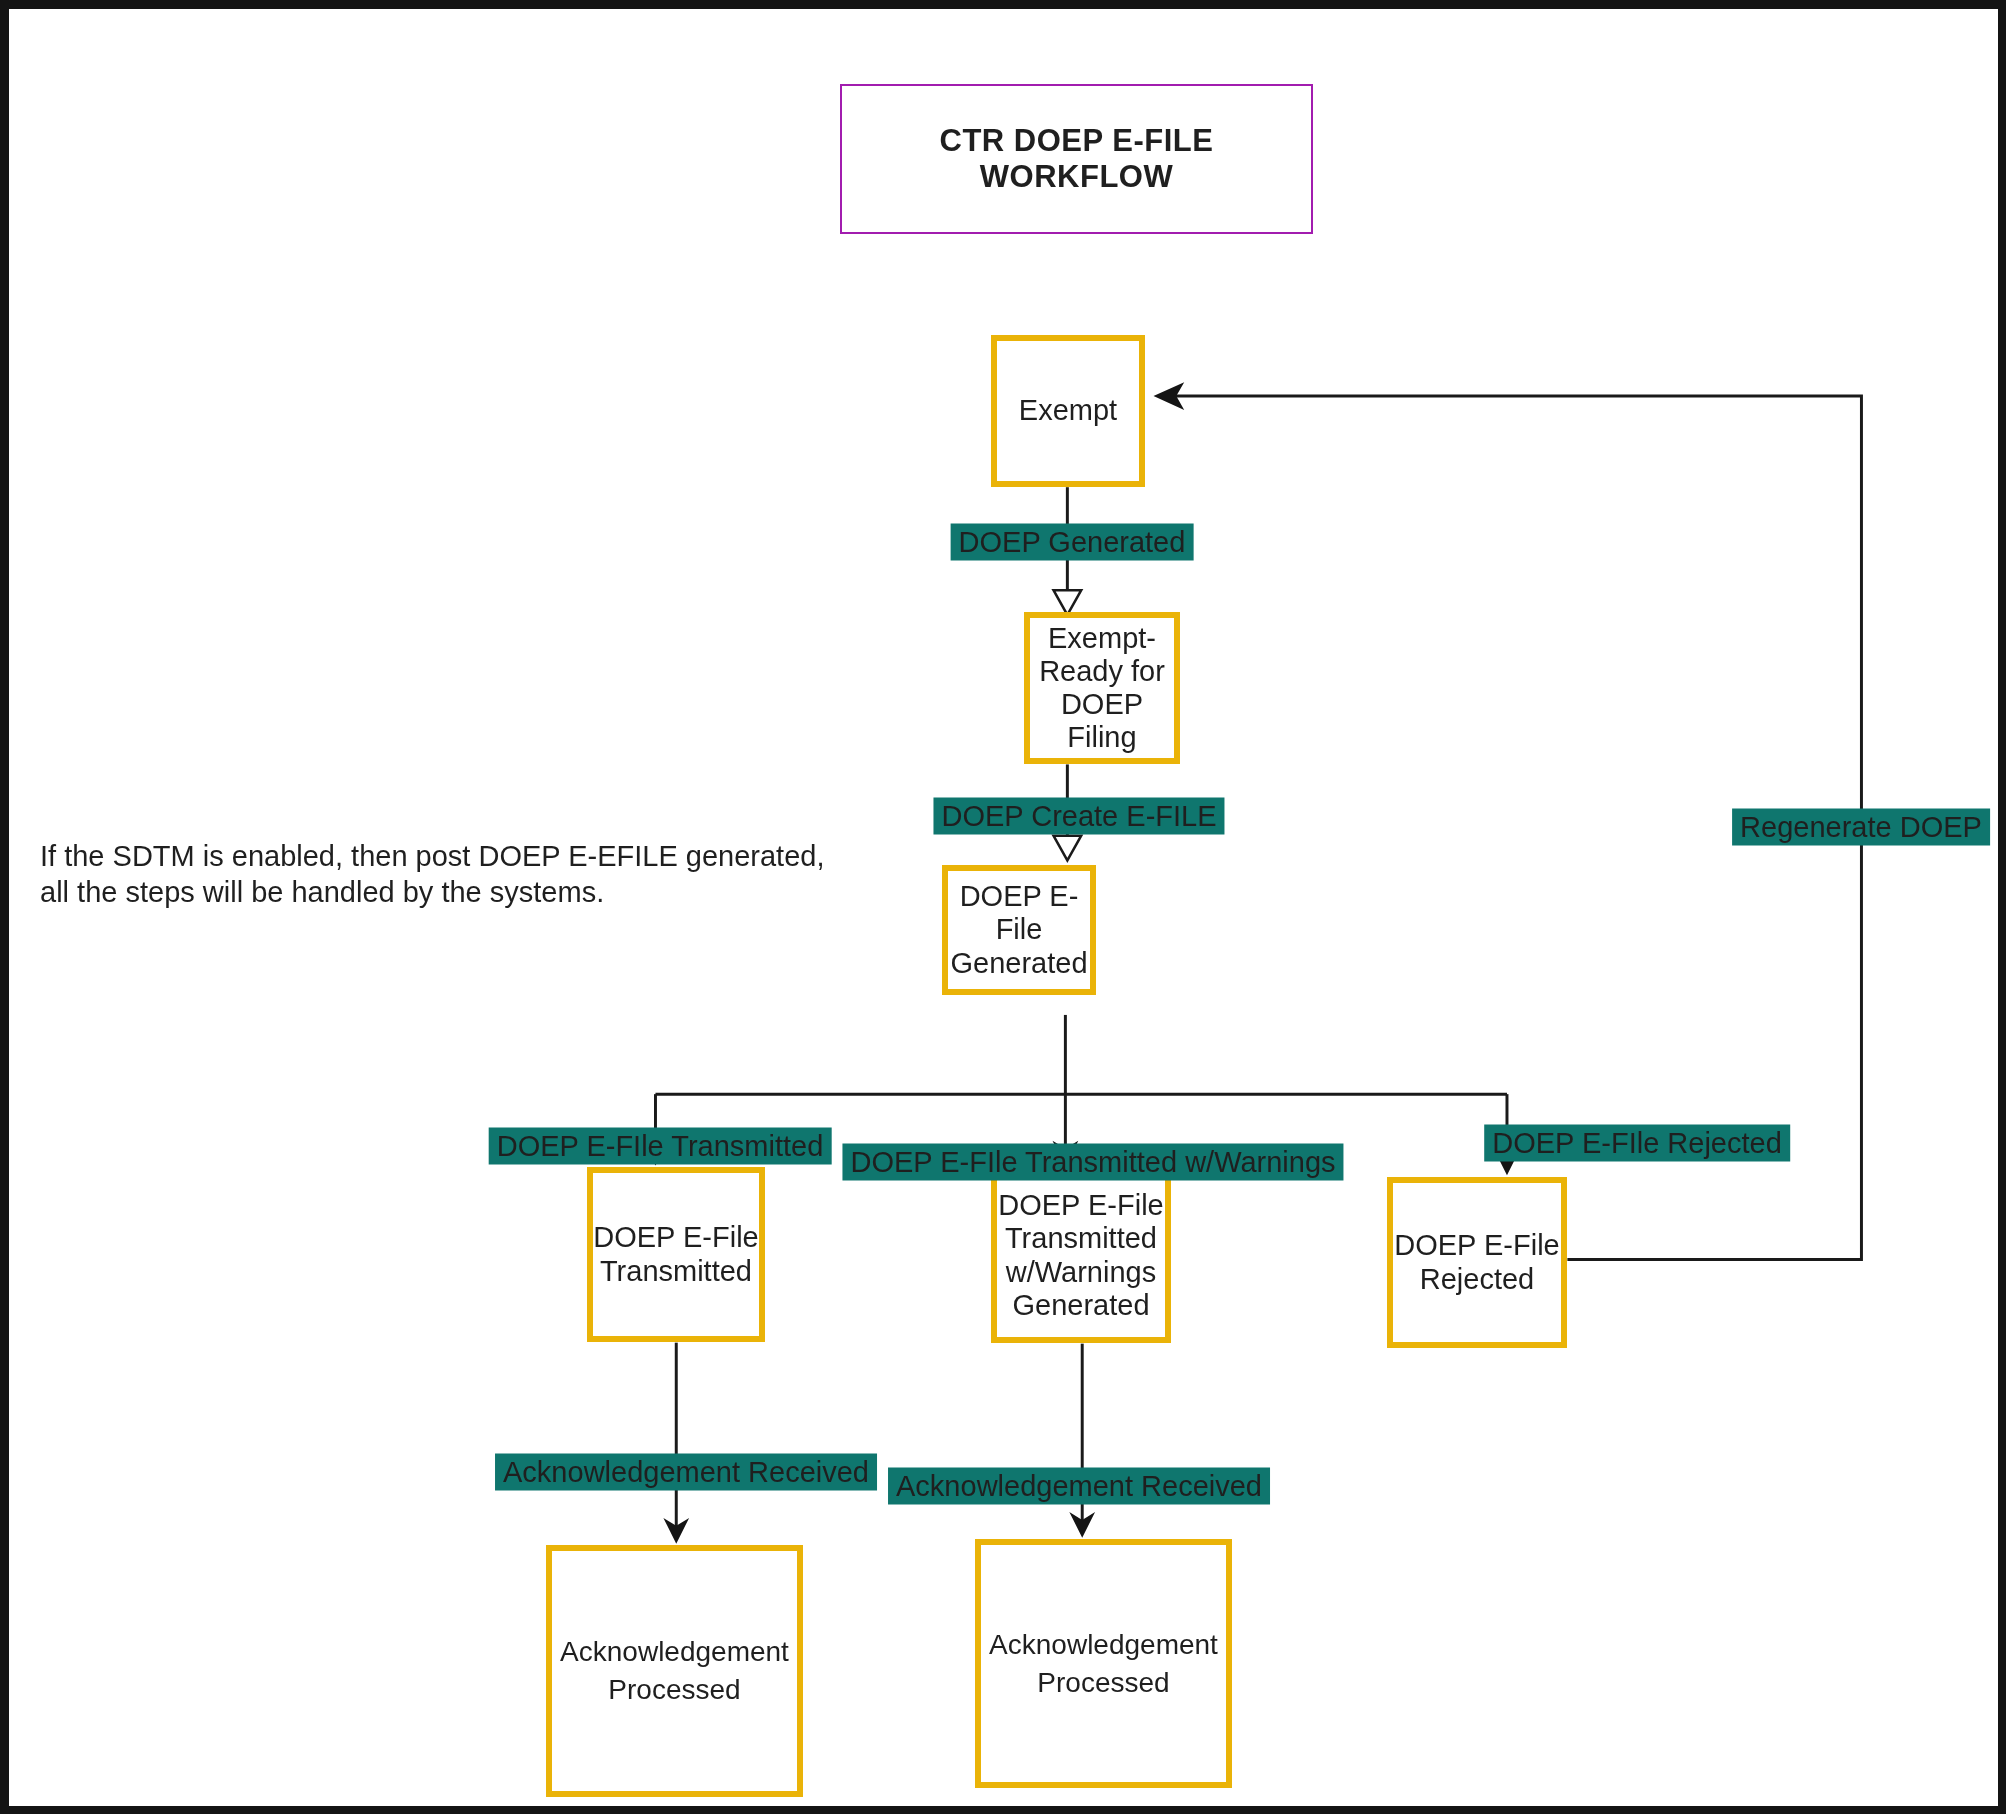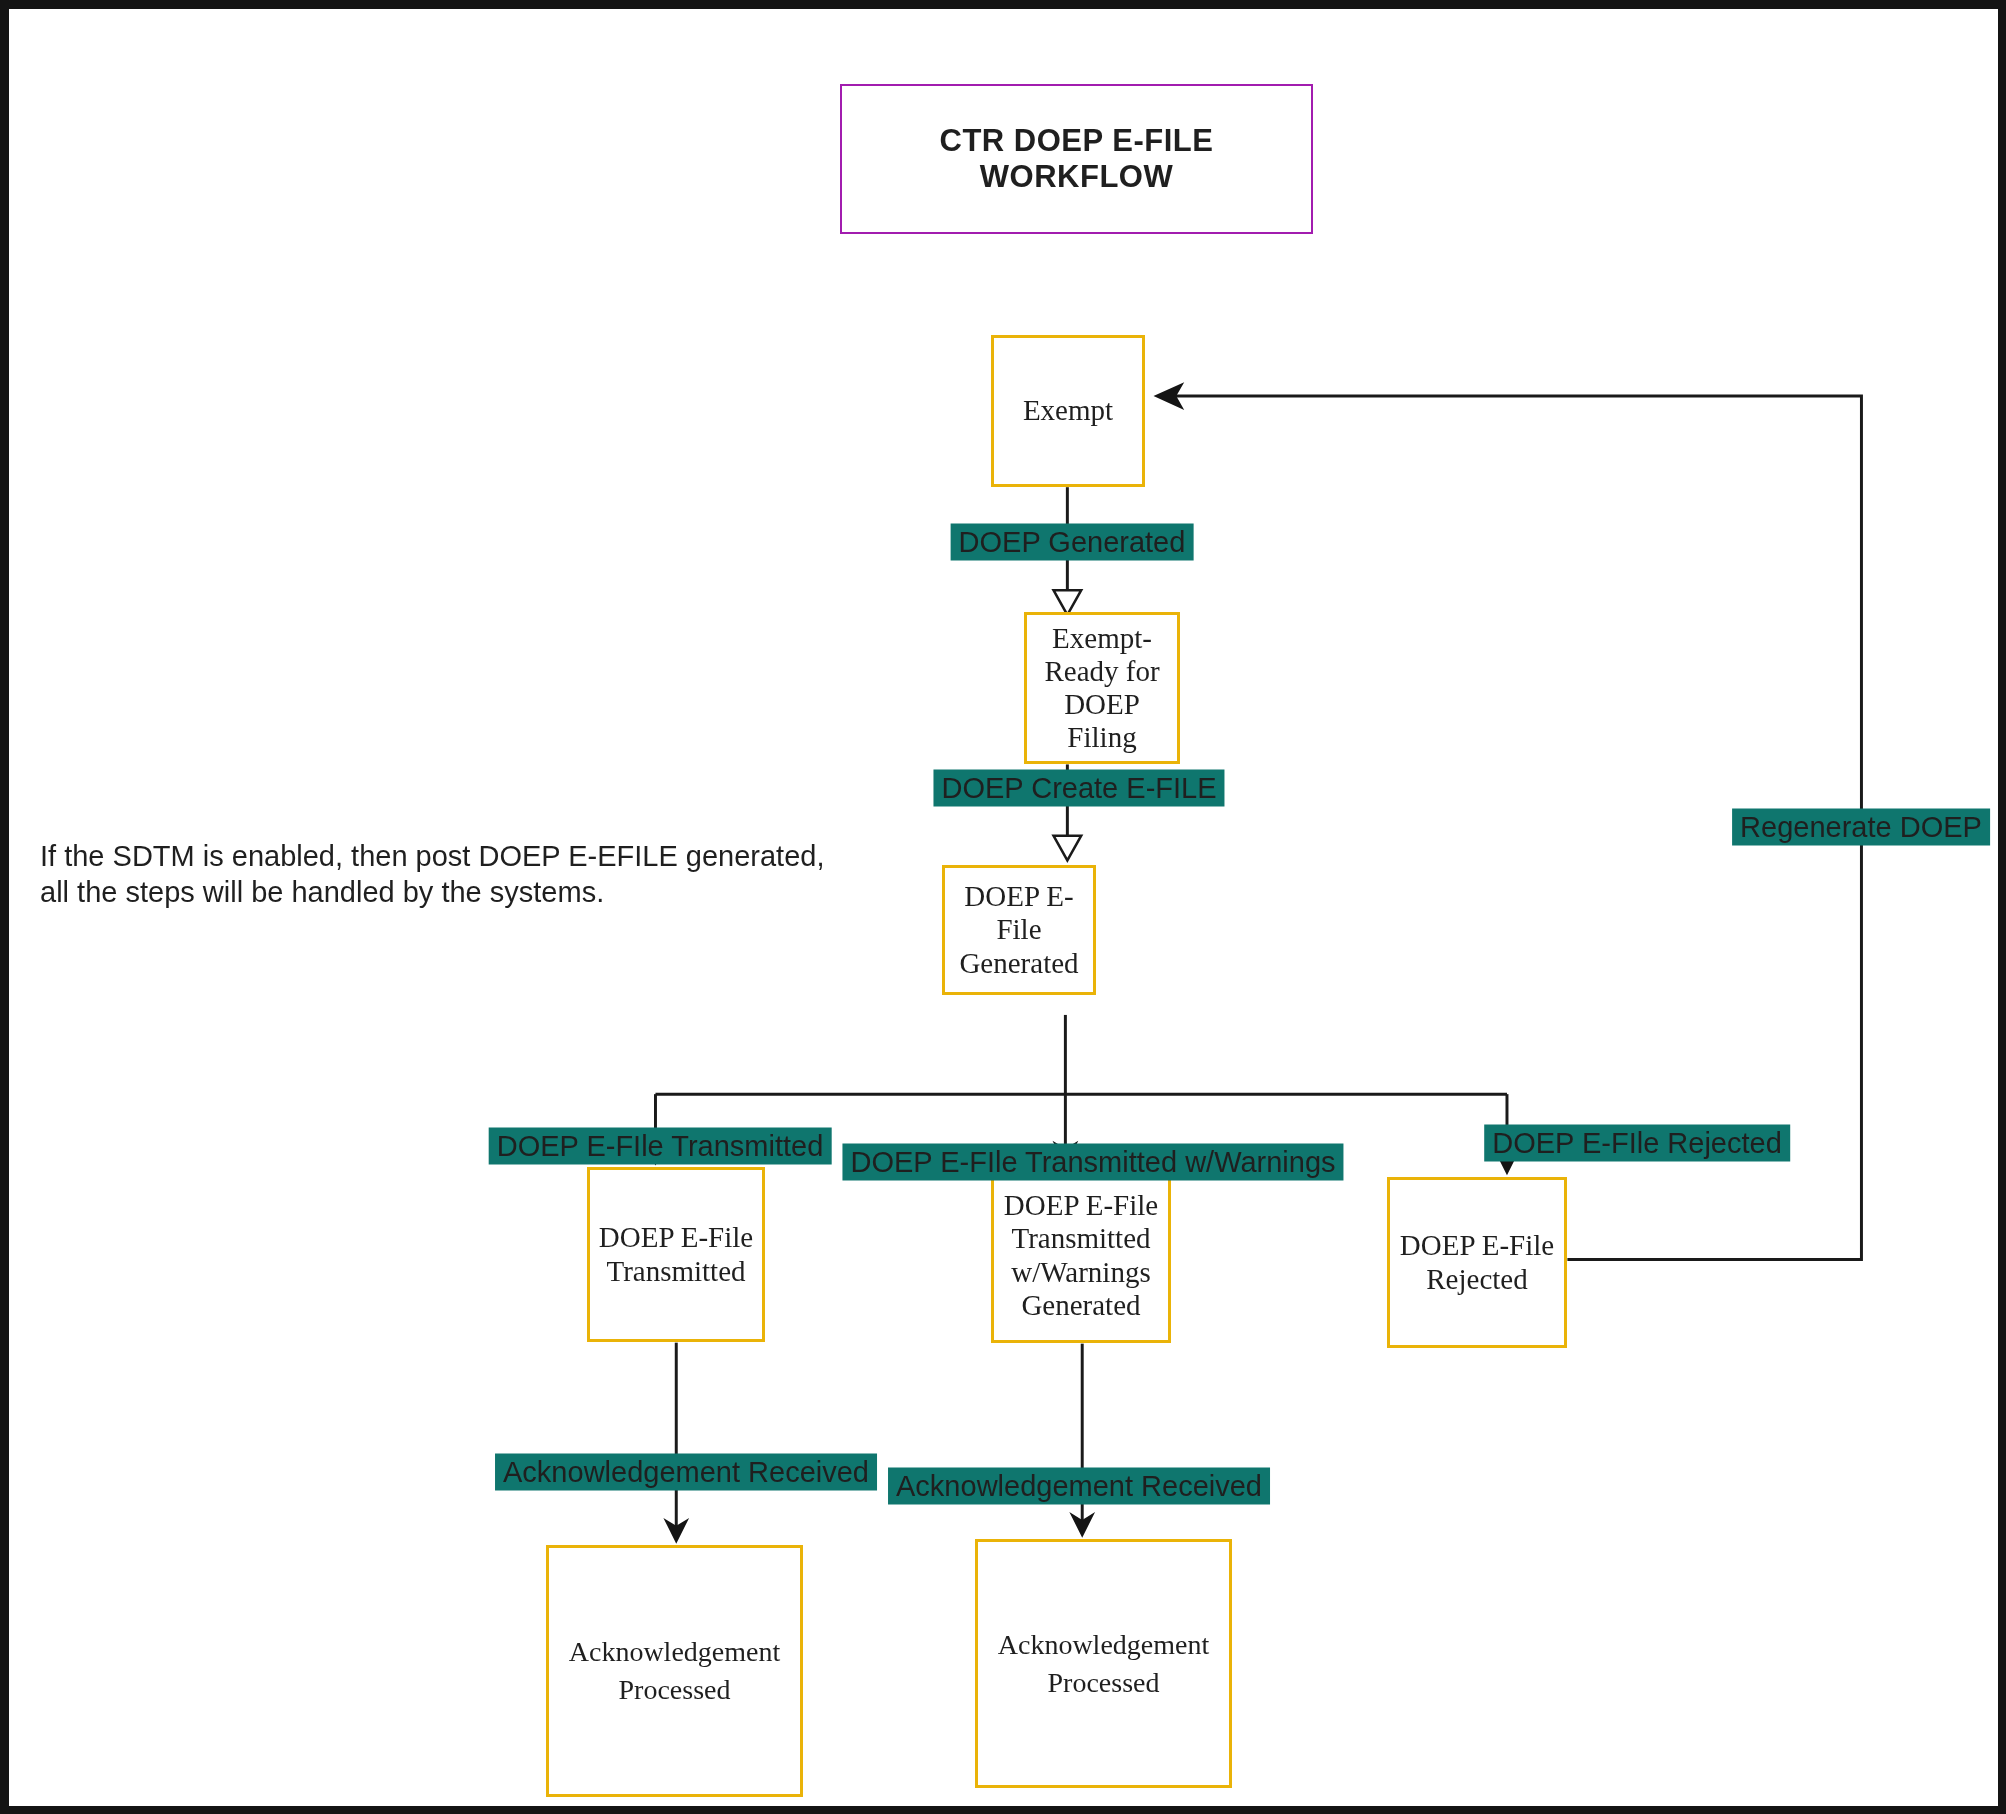--- a/index.html
+++ b/index.html
@@ -1,21 +1,21 @@
 <!DOCTYPE html>
 <html><head>
 <meta charset="utf-8">
 <style>
   html,body{margin:0;padding:0;background:#ffffff;}
   body{width:2007px;height:1815px;position:relative;font-family:"Liberation Sans",sans-serif;color:#1f1f1f;}
   .frame{position:absolute;left:0;top:0;width:2007px;height:1815px;border:9px solid #141414;box-sizing:border-box;pointer-events:none;z-index:5;}
   .lines{position:absolute;left:0;top:0;z-index:1;}
-  .node{position:absolute;box-sizing:border-box;background:#ffffff;border:3px solid #eab308;
+  .node{position:absolute;box-sizing:border-box;background:#ffffff;border:6px solid #eab308;
         display:flex;align-items:center;justify-content:center;text-align:center;
-        font-size:29px;line-height:1.14;white-space:pre-line;z-index:2;font-family:Liberation Serif, serif;}
+        font-size:29px;line-height:1.14;white-space:pre-line;z-index:2;}
   .title-box{position:absolute;box-sizing:border-box;background:#ffffff;border:2px solid #a21caf;
         display:flex;align-items:center;justify-content:center;text-align:center;
         font-size:31px;font-weight:bold;letter-spacing:0.5px;z-index:2;}
   .edge-label{position:absolute;transform:translate(-50%,-50%);background:#0f766e;
         padding:2px 8px;font-size:29px;white-space:nowrap;z-index:3;}
   .note{position:absolute;left:40px;top:814px;width:844px;
         font-size:29px;line-height:1.25;white-space:pre-line;z-index:2;margin-top:24px;}
 </style>
 </head>
 <body>
@@ -80,21 +80,21 @@
 Rejected</div>
 
 <div class="node" style="left:546px;top:1545px;width:257px;height:252px;font-size:28px;line-height:1.35;">Acknowledgement
 Processed</div>
 
 <div class="node" style="left:975px;top:1539px;width:257px;height:249px;font-size:28px;line-height:1.35;">Acknowledgement
 Processed</div>
 
 <div class="edge-label" style="left:1072px;top:542px;">DOEP Generated</div>
 
-<div class="edge-label" style="left:1079px;top:788px;">DOEP Create E-FILE</div>
+<div class="edge-label" style="left:1079px;top:816px;">DOEP Create E-FILE</div>
 
 <div class="edge-label" style="left:660px;top:1146px;">DOEP E-FIle Transmitted</div>
 
 <div class="edge-label" style="left:1093px;top:1142px;margin-top:20px;">DOEP E-FIle Transmitted w/Warnings</div>
 
 <div class="edge-label" style="left:1637px;top:1143px;">DOEP E-FIle Rejected</div>
 
 <div class="edge-label" style="left:686px;top:1472px;">Acknowledgement Received</div>
 
 <div class="edge-label" style="left:1079px;top:1486px;">Acknowledgement Received</div>

